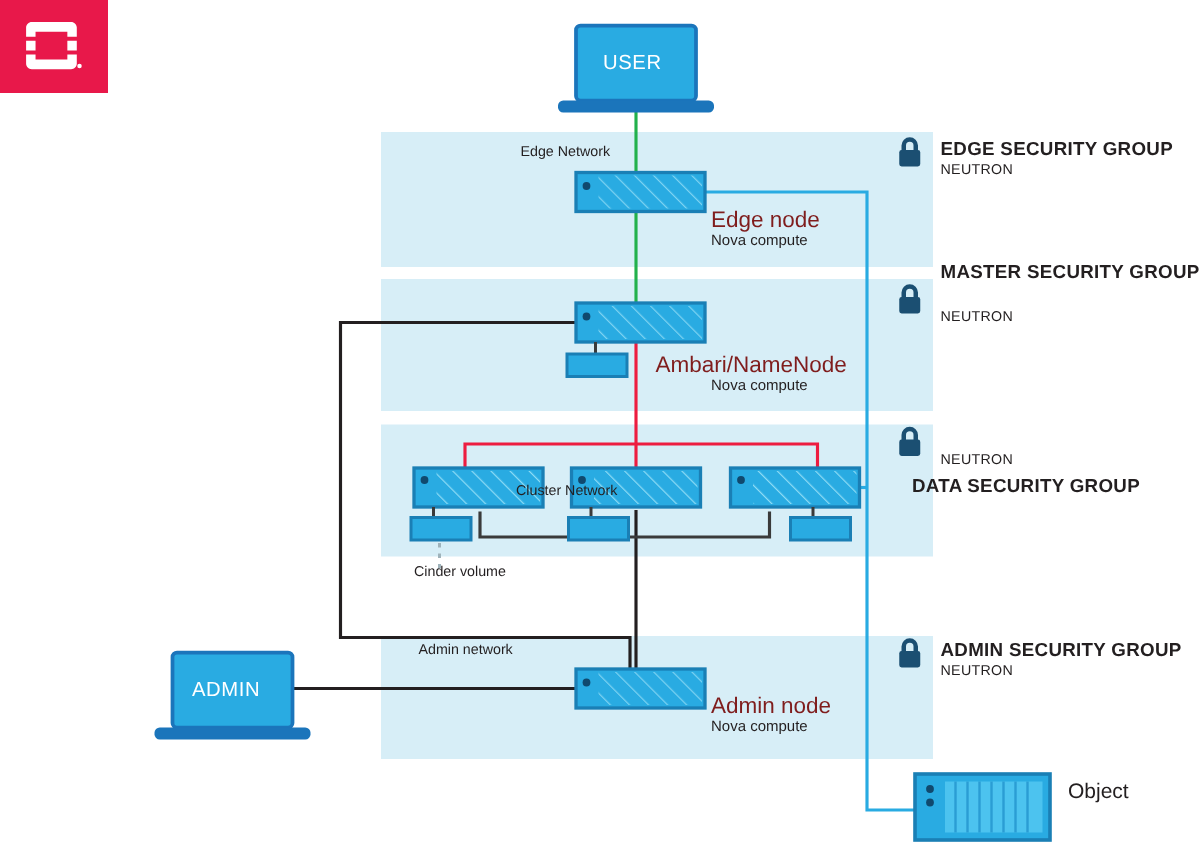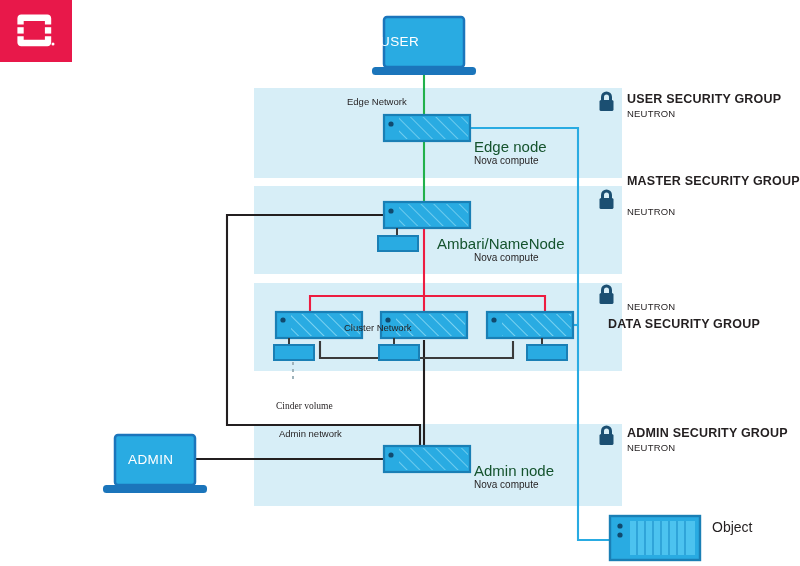--- a/index.html
+++ b/index.html
@@ -3,21 +3,21 @@
 <meta charset="utf-8">
 <style>
   html,body{margin:0;padding:0;background:#ffffff;}
   body{width:800px;height:566px;position:relative;overflow:hidden;
        font-family:"Liberation Sans","DejaVu Sans",sans-serif;color:#231f20;}
   #canvas{position:absolute;left:0;top:0;width:800px;height:566px;}
   .logo-box{position:absolute;left:0;top:0;width:72px;height:62px;background:#e8184a;}
   .logo-glyph{position:absolute;left:17px;top:14px;width:38px;height:34px;}
   .band-label{position:absolute;font-weight:bold;font-size:12.5px;letter-spacing:.2px;color:#231f20;white-space:nowrap;}
   .band-sub{position:absolute;font-size:9.5px;color:#231f20;letter-spacing:.2px;}
-  .node-title{position:absolute;font-size:15px;color:#14532d;white-space:nowrap;}
+  .node-title{position:absolute;font-size:15px;color:#7f1d1d;white-space:nowrap;}
   .node-sub{position:absolute;font-size:10px;color:#231f20;white-space:nowrap;}
   .net-label{position:absolute;font-size:9.5px;color:#231f20;white-space:nowrap;}
   .dev-label{position:absolute;font-size:13.5px;color:#ffffff;font-weight:normal;letter-spacing:.4px;}
   .stack-title{position:absolute;font-size:14px;color:#231f20;line-height:1.25;white-space:nowrap;}
 </style>
 </head>
 <body>
 
 <div class="logo-box">
   <svg class="logo-glyph" viewBox="0 0 38 34">
@@ -141,39 +141,39 @@
   <g>
     <path d="M601 290 a5.5 5.5 0 0 1 11 0 v4 h-3 v-4 a2.5 2.5 0 0 0 -5 0 v4 h-3 z" fill="#1b4f72"></path>
     <rect x="599.5" y="293" width="14" height="11" rx="1.6" fill="#1b4f72"></rect>
   </g>
   <g>
     <path d="M601 431 a5.5 5.5 0 0 1 11 0 v4 h-3 v-4 a2.5 2.5 0 0 0 -5 0 v4 h-3 z" fill="#1b4f72"></path>
     <rect x="599.5" y="434" width="14" height="11" rx="1.6" fill="#1b4f72"></rect>
   </g>
 </svg>
 
-<div class="dev-label" style="left:380px;top:34px;">USER</div>
+<div class="dev-label" style="left:402px;top:34px;">USER</div>
 <div class="dev-label" style="left:128px;top:452px;">ADMIN</div>
 
 <div class="net-label" style="left:347px;top:96px;">Edge Network</div>
 <div class="net-label" style="left:344px;top:298px;margin-top:24px;">Cluster Network</div>
 <div class="net-label" style="left:279px;top:428px;">Admin network</div>
 
-<div class="net-label" style="left:276px;top:401px;font-family:Liberation Serif, serif;">Cinder volume</div>
+<div class="net-label" style="left:276px;top:376px;">Cinder volume</div>
 
 <div class="node-title" style="left:474px;top:138px;">Edge node</div>
 <div class="node-sub" style="left:474px;top:155px;">Nova compute</div>
 
 <div class="node-title" style="left:437px;top:235px;">Ambari/NameNode</div>
 <div class="node-sub" style="left:474px;top:252px;">Nova compute</div>
 
 <div class="node-title" style="left:474px;top:462px;">Admin node</div>
 <div class="node-sub" style="left:474px;top:479px;">Nova compute</div>
 
-<div class="band-label" style="left:627px;top:92px;">USER SECURITY GROUP</div>
+<div class="band-label" style="left:627px;top:92px;">EDGE SECURITY GROUP</div>
 <div class="band-sub" style="left:627px;top:108px;">NEUTRON</div>
 
 <div class="band-label" style="left:627px;top:174px;">MASTER SECURITY GROUP</div>
 <div class="band-sub" style="left:627px;top:206px;">NEUTRON</div>
 
 <div class="band-label" style="left:608px;top:285px;margin-top:32px;">DATA SECURITY GROUP</div>
 <div class="band-sub" style="left:627px;top:301px;">NEUTRON</div>
 
 <div class="band-label" style="left:627px;top:426px;">ADMIN SECURITY GROUP</div>
 <div class="band-sub" style="left:627px;top:442px;">NEUTRON</div>

